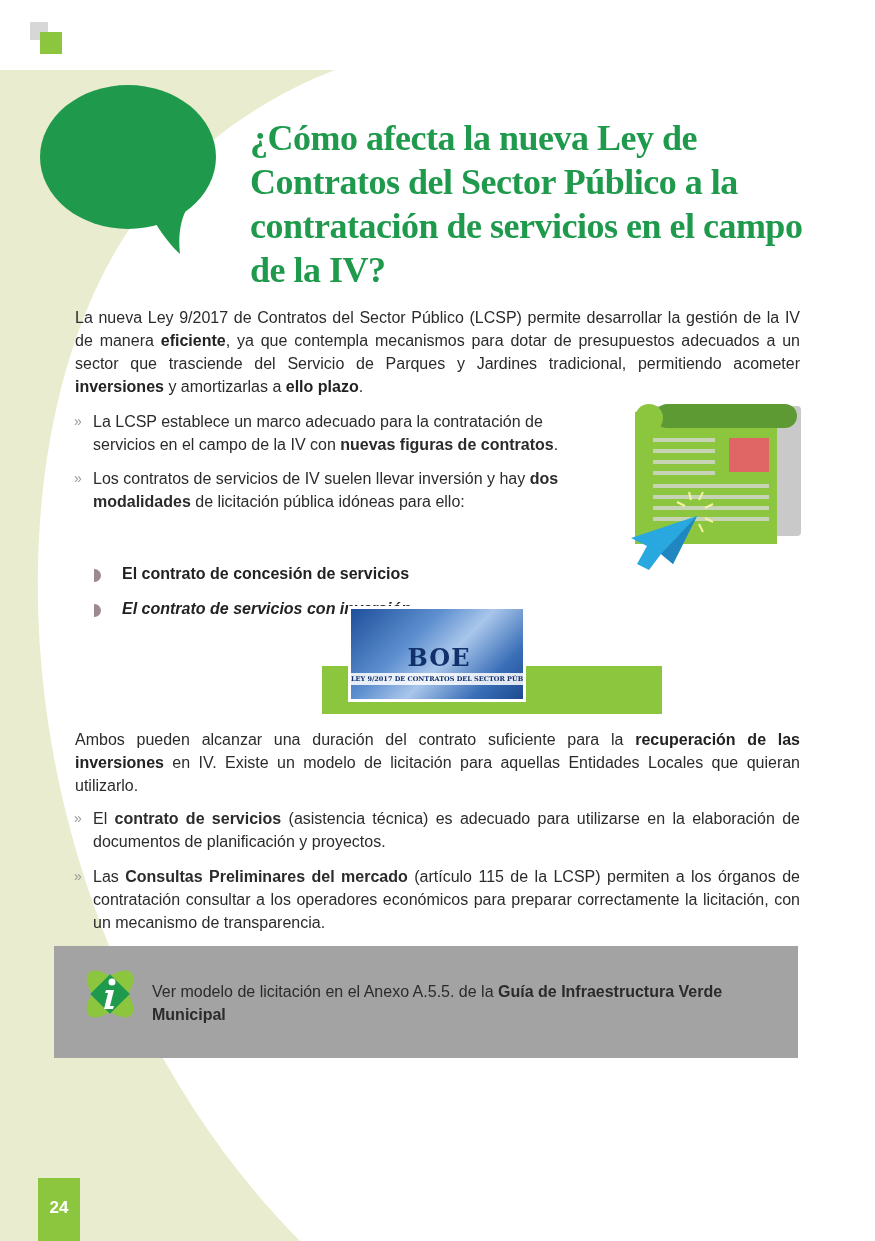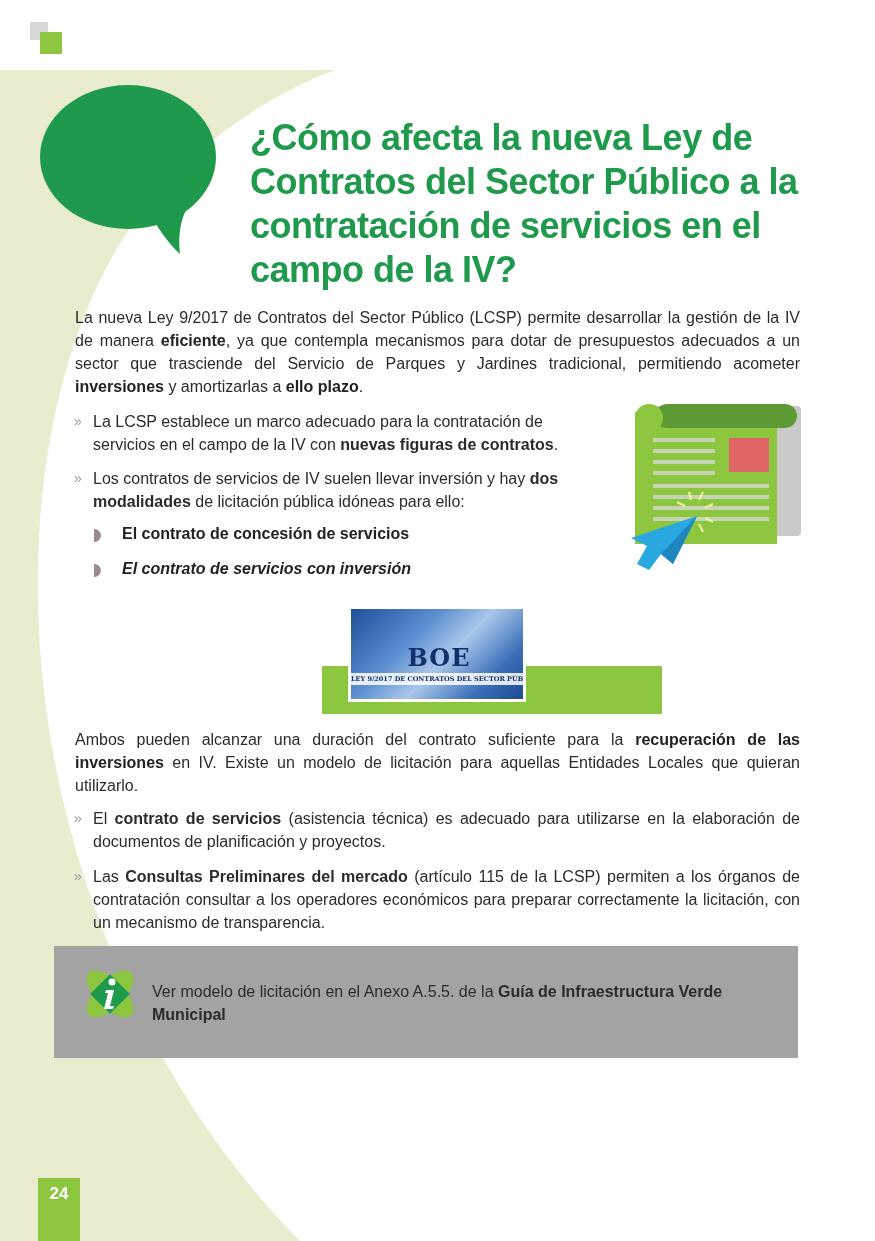--- a/index.html
+++ b/index.html
@@ -29,28 +29,28 @@
     position: absolute; left: 40px; top: 82px; width: 180px; height: 175px;
   }
   .qnum-text {
     position: absolute; left: 34px; top: 20px; width: 160px;
     font-size: 78px; font-weight: bold; color: #fff; letter-spacing: -2px;
     font-family: "DejaVu Sans", sans-serif;
   }
   .title {
     position: absolute; left: 250px; top: 116px; width: 560px;
     font-size: 36px; line-height: 44px; font-weight: bold; color: #1f9a4c;
-    font-family: Liberation Sans, sans-serif; letter-spacing: -0.5px;
+    font-family: Liberation Serif, serif; letter-spacing: -0.5px;
   }
 
   .p { position: absolute; font-size: 16px; line-height: 23px; color: #2b2b2b; text-align: justify; }
   .p b { color: #222; }
   .bullet { position: absolute; font-size: 16px; line-height: 23px; color: #2b2b2b; }
   .bullet .raquo { position: absolute; left: -19px; top: 0; color: #999; font-size: 14px; }
-  .sub-bullet { position: absolute; font-size: 16px; font-weight: bold; color: #222; }
+  .sub-bullet { position: absolute; font-size: 16px; font-weight: bold; color: #222; margin-top: 40px; }
   .sub-bullet .marker {
     position: absolute; left: -28px; top: 4px; width: 7px; height: 13px;
     background: #9c8a8f; border-radius: 0 7px 7px 0;
   }
 
   .illus { position: absolute; left: 625px; top: 398px; width: 180px; height: 175px; }
 
   .boe-bar { position: absolute; left: 322px; top: 666px; width: 340px; height: 48px; background: #8cc63f; }
   .boe-img {
     position: absolute; left: 348px; top: 606px; width: 178px; height: 96px;
@@ -69,21 +69,21 @@
   }
 
   .info-box {
     position: absolute; left: 54px; top: 946px; width: 744px; height: 112px; background: #a3a3a3;
   }
   .info-icon { position: absolute; left: 24px; top: 16px; width: 64px; height: 64px; }
   .info-text { position: absolute; left: 98px; top: 34px; width: 630px; font-size: 16px; line-height: 23px; color: #2b2b2b; }
 
   .page-num {
     position: absolute; left: 38px; top: 1178px; width: 42px; height: 63px; background: #8cc63f;
-    color: #fff; font-size: 17px; font-weight: bold; text-align: center; padding-top: 6px; box-sizing: border-box;
+    color: #fff; font-size: 17px; font-weight: bold; text-align: center; padding-top: 20px; box-sizing: border-box;
   }
 </style>
 </head>
 <body>
 
 <div class="bg-band"></div>
 <svg class="bg-white-curve" viewBox="0 0 875 1241" preserveAspectRatio="none">
   <path d="M335,70 C120,150 0,320 0,620 L0,0 Z" fill="#e9ecce"></path>
   <path d="M335,70 L875,70 L875,1241 L300,1241 C160,1100 70,900 45,700 C20,500 60,300 160,190 C210,135 270,95 335,70 Z" fill="#ffffff"></path>
   <rect x="0" y="0" width="875" height="70" fill="#ffffff"></rect>

